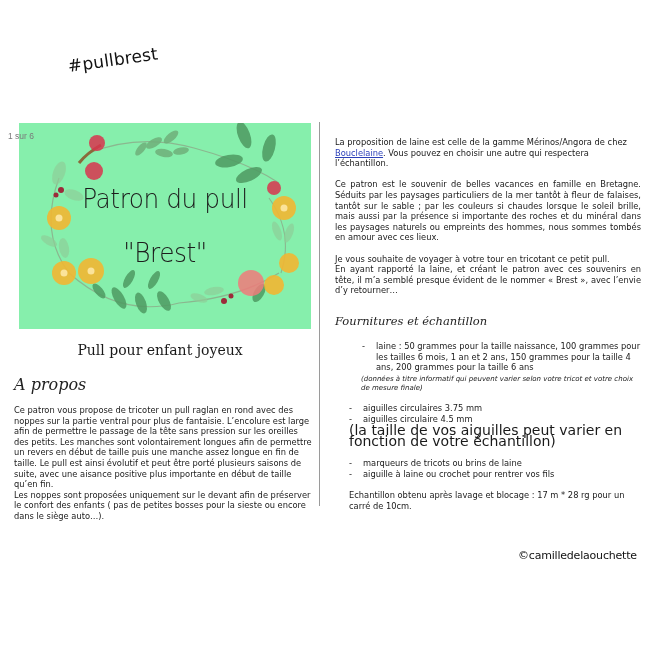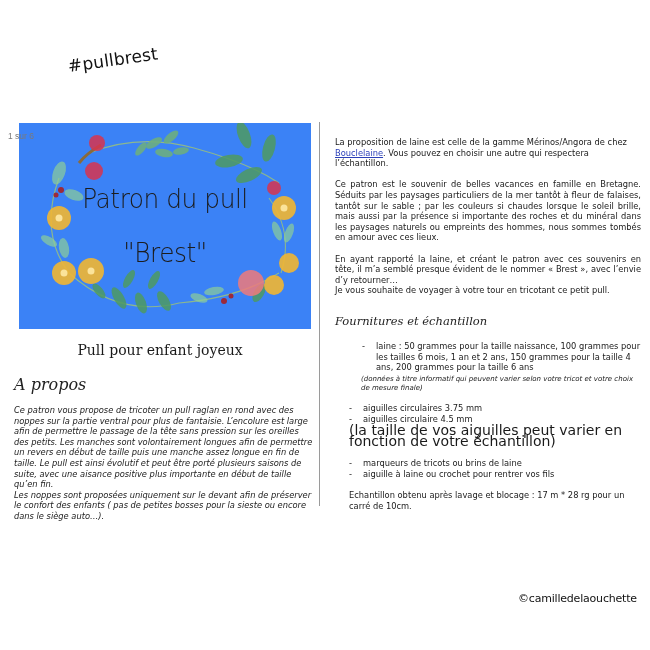--- a/index.html
+++ b/index.html
@@ -13,21 +13,21 @@
     letter-spacing: 0.2px;
   }
 
   .page-counter {
     position: absolute; left: 8px; top: 131px; z-index: 3;
     font-family: "Liberation Sans", sans-serif; font-size: 8.5px; color: #7a7a7a;
   }
 
   .cover {
     position: absolute; left: 19px; top: 123px; width: 292px; height: 206px;
-    background: #3b82f6; overflow: hidden;
+    background: #86efac; overflow: hidden;
   }
   .cover svg { position: absolute; left: 0; top: 0; width: 100%; height: 100%; }
   .cover-title {
     position: absolute; left: 0; width: 100%; text-align: center;
     font-family: "DejaVu Sans", sans-serif; font-weight: 300; color: #1c1c1c;
     font-stretch: condensed;
   }
   .cover-title.l1 { top: 60px; font-size: 27px; letter-spacing: -0.5px; transform: scaleX(0.92); }
   .cover-title.l2 { top: 114px; font-size: 27px; letter-spacing: -0.5px; transform: scaleX(0.92); }
 
@@ -38,21 +38,21 @@
   .subtitle {
     position: absolute; left: 0; top: 342px; width: 320px; text-align: center;
     font-family: "DejaVu Serif", serif; font-size: 14px; color: #1a1a1a;
   }
   .section-apropos {
     position: absolute; left: 14px; top: 375px;
     font-family: "DejaVu Serif", serif; font-style: italic; font-size: 16px; color: #222;
   }
   .left-body {
     position: absolute; left: 14px; top: 405px; width: 300px;
-    font-size: 8.3px; line-height: 10.6px; color: #1a1a1a; font-style: italic;
+    font-size: 8.3px; line-height: 10.6px; color: #1a1a1a;
   }
 
   .right-col { position: absolute; left: 335px; top: 137px; width: 306px; font-size: 8.3px; line-height: 10.6px; color: #1a1a1a; }
   .right-col p { margin: 0; }
   .justify { text-align: justify; }
   .gap { height: 10.6px; }
   .link { color: #2a3fb8; text-decoration: underline; }
 
   .fournitures {
     position: absolute; left: 335px; top: 314px;
@@ -66,21 +66,21 @@
   .note2 { font-size: 14px; line-height: 10.6px; }
 
   .laine-list { left: 362px; top: 341px; width: 280px; }
   .laine-note { position: absolute; left: 361px; top: 375px; width: 280px; }
   .aig-list { left: 349px; top: 403px; width: 290px; }
   .aig-note { position: absolute; left: 349px; top: 425px; width: 290px; }
   .misc-list { left: 349px; top: 458px; width: 290px; }
   .echantillon { position: absolute; left: 349px; top: 490px; width: 290px; }
 
   .copyright {
-    position: absolute; left: 518px; top: 592px;
+    position: absolute; left: 518px; top: 549px;
     font-family: "DejaVu Sans", sans-serif; font-size: 11px; color: #111; letter-spacing: -0.2px;
   }
 </style>
 </head>
 <body>
 
 <div class="hashtag">#pullbrest</div>
 
 <div class="page-counter">1 sur 6</div>
 
@@ -169,22 +169,22 @@
 <div class="left-body">
   <p>Ce patron vous propose de tricoter un pull raglan en rond avec des noppes sur la partie ventral pour plus de fantaisie. L’encolure est large afin de permettre le passage de la tête sans pression sur les oreilles des petits. Les manches sont volontairement longues afin de permettre un revers en début de taille puis une manche assez longue en fin de taille. Le pull est ainsi évolutif et peut être porté plusieurs saisons de suite, avec une aisance positive plus importante en début de taille qu’en fin.</p>
   <p>Les noppes sont proposées uniquement sur le devant afin de préserver le confort des enfants ( pas de petites bosses pour la sieste ou encore dans le siège auto…).</p>
 </div>
 
 <div class="right-col">
   <p><span>La proposition de laine est celle de la gamme Mérinos/Angora de chez </span><a class="link">Bouclelaine</a><span>. Vous pouvez en choisir une autre qui respectera l’échantillon.</span></p>
   <div class="gap"></div>
   <p class="justify">Ce patron est le souvenir de belles vacances en famille en Bretagne. Séduits par les paysages particuliers de la mer tantôt à fleur de falaises, tantôt sur le sable ; par les couleurs si chaudes lorsque le soleil brille, mais aussi par la présence si importante des roches et du minéral dans les paysages naturels ou empreints des hommes, nous sommes tombés en amour avec ces lieux.</p>
   <div class="gap"></div>
+  <p class="justify">Je vous souhaite de voyager à votre tour en tricotant ce petit pull.</p>
   <p class="justify">En ayant rapporté la laine, et créant le patron avec ces souvenirs en tête, il m’a semblé presque évident de le nommer « Brest », avec l’envie d’y retourner…</p>
-  <p class="justify">Je vous souhaite de voyager à votre tour en tricotant ce petit pull.</p>
 </div>
 
 <div class="fournitures">Fournitures et échantillon</div>
 
 <div class="list laine-list">
   <div class="item">
     <span class="dash">-</span>
     <span>laine : 50 grammes pour la taille naissance, 100 grammes pour les tailles 6 mois, 1 an et 2 ans, 150 grammes pour la taille 4 ans, 200 grammes pour la taille 6 ans</span>
   </div>
 </div>

